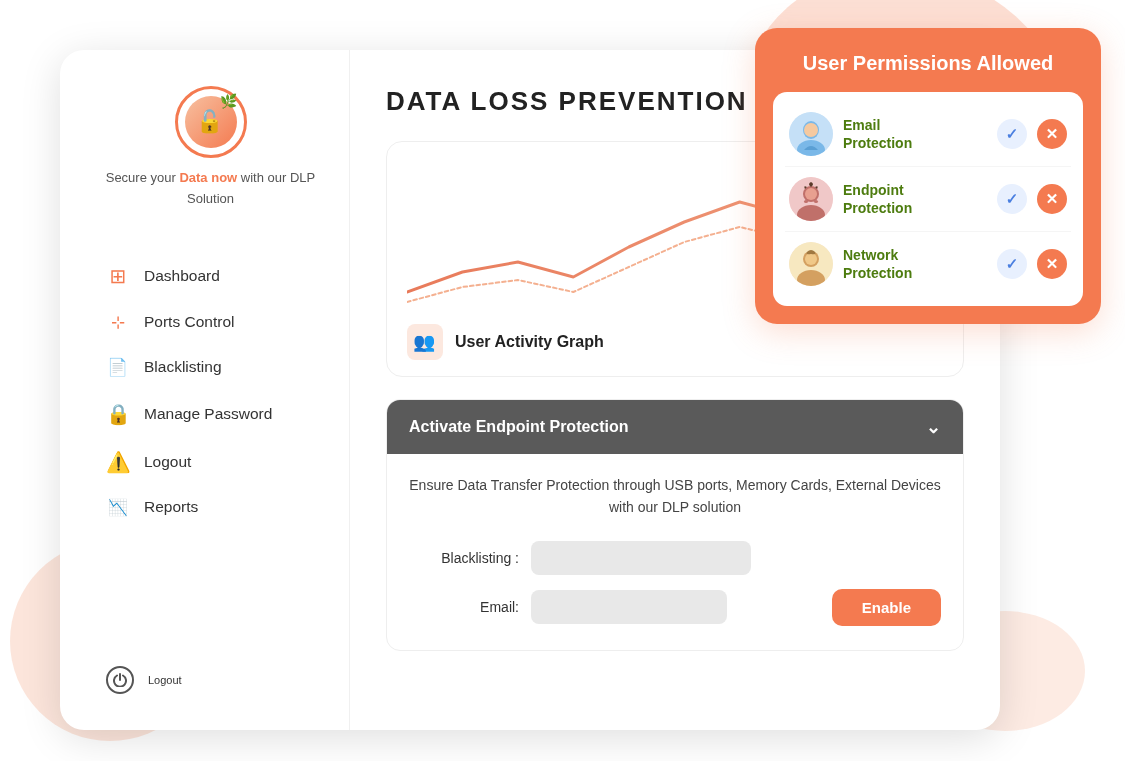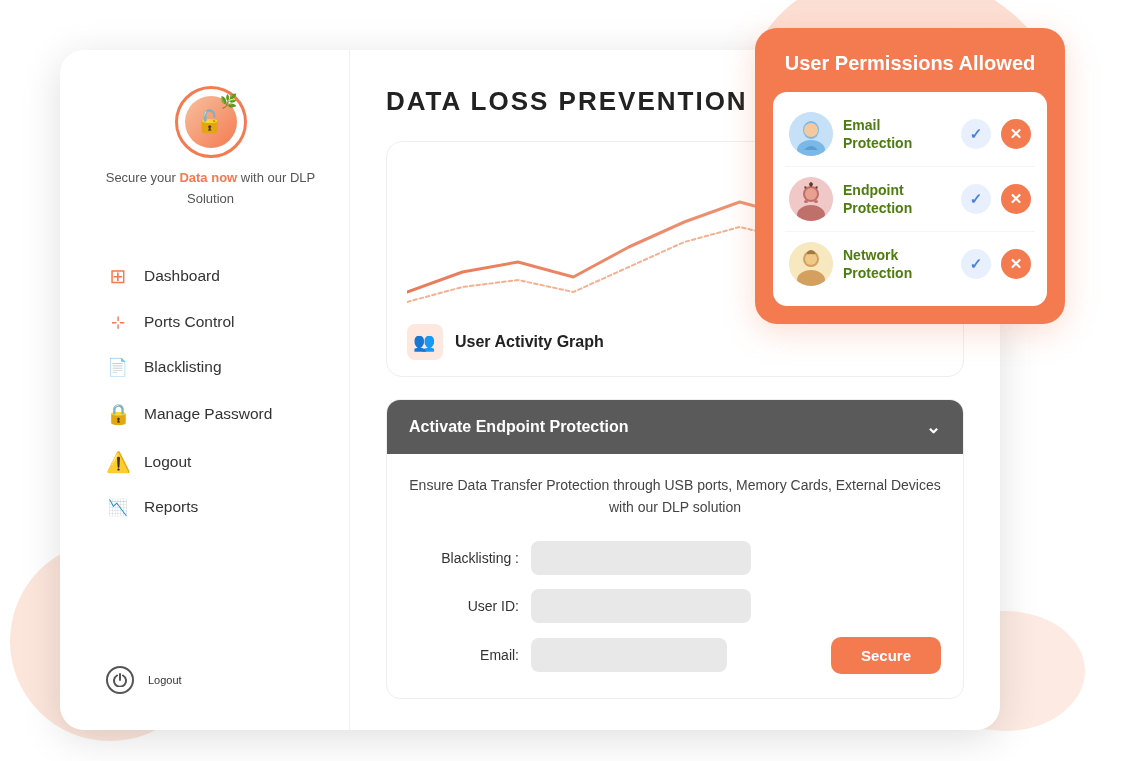--- a/index.html
+++ b/index.html
@@ -285,21 +285,21 @@
       display: flex;
       align-items: center;
       gap: 12px;
     }
 
     
     .permissions-card {
       position: absolute;
       top: 30px;
       right: 20px;
-      width: 310px;
+      width: 346px;
       background: #f47a50;
       border-radius: 22px;
       padding: 22px 18px 18px 18px;
       z-index: 5;
       box-shadow: 0 8px 32px rgba(244,122,80,0.25);
     }
     .permissions-title {
       text-align: center;
       color: #fff;
       font-size: 20px;
@@ -459,29 +459,25 @@
       <div class="accordion-header">
         <span>Activate  Endpoint Protection</span>
         <span class="accordion-chevron">⌄</span>
       </div>
       <div class="accordion-body">
         <p class="accordion-desc">Ensure Data Transfer Protection through USB ports, Memory Cards, External Devices with our DLP solution</p>
         <div class="form-row">
           <label class="form-label">Blacklisting :</label>
           <input class="form-input" type="text" value="" style="">
         </div>
-        <div class="form-row">
-          <label class="form-label">User ID:</label>
-          <input class="form-input" type="text" value="" style="">
-        </div>
         <div class="form-last-row">
           <label class="form-label">Email:</label>
           <input class="form-input" type="email" value="" style="">
           <div style="flex:1;"></div>
-          <button class="enable-btn">Secure</button>
+          <button class="enable-btn">Enable</button>
         </div>
       </div>
     </div>
   </div>
 </div>
 
 <div class="permissions-card" style="left: 755px; top: 28px;">
   <div class="permissions-title">User Permissions Allowed</div>
   <div class="permissions-inner">
 

